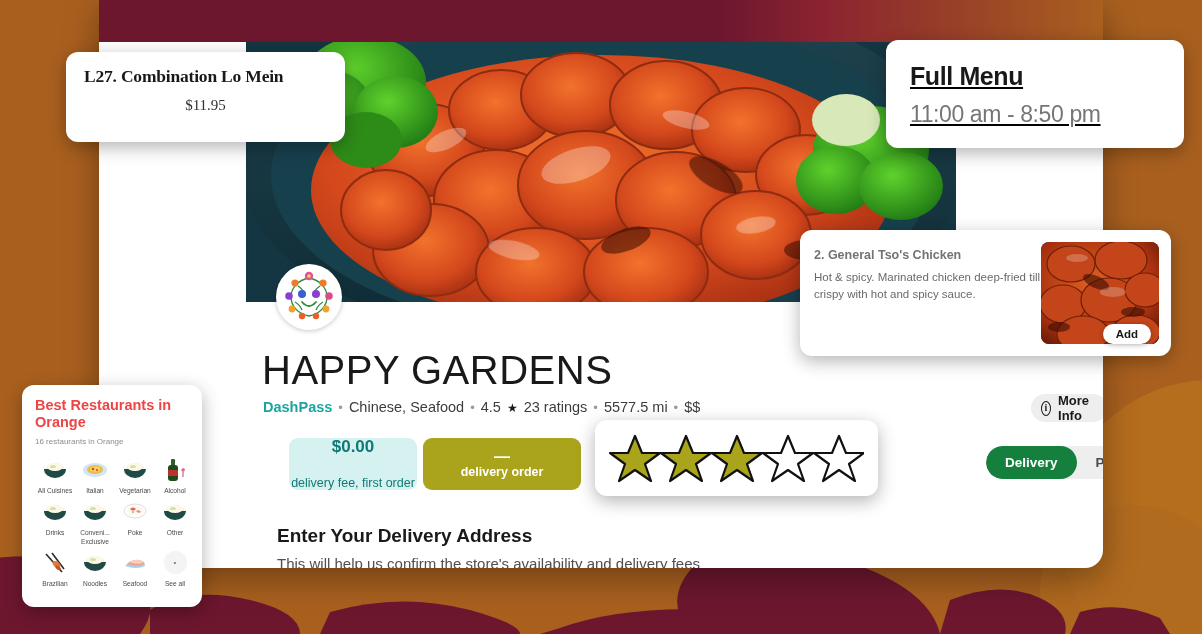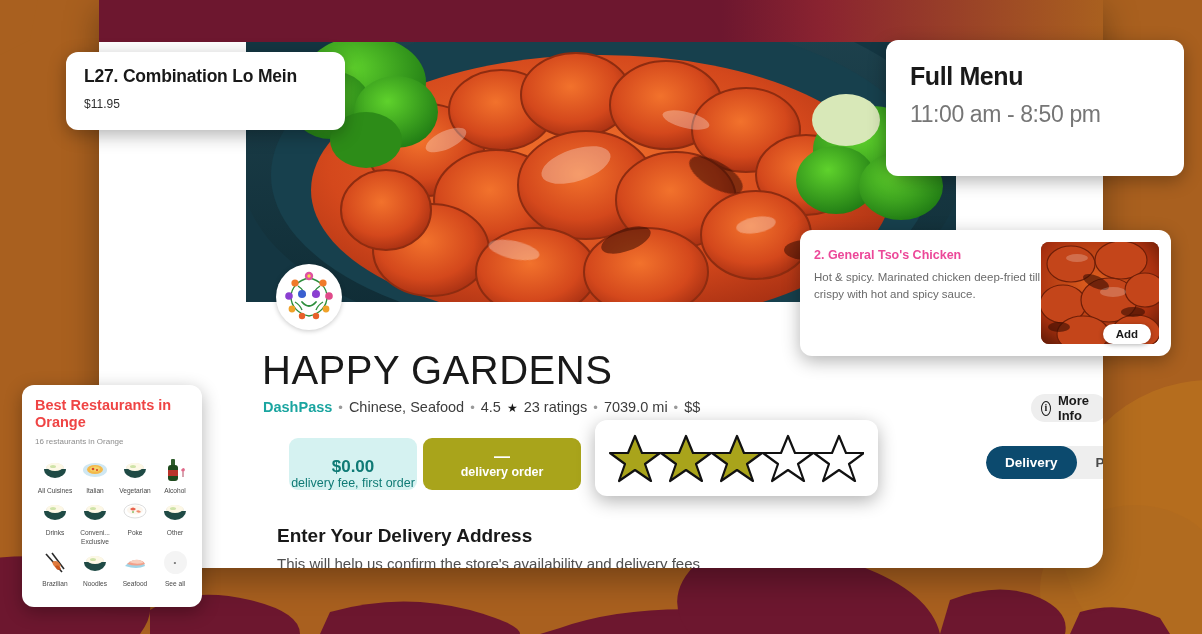--- a/index.html
+++ b/index.html
@@ -69,21 +69,21 @@
   .meta-row .dashpass { color: #1aa5a0; font-weight: 700; }
   .meta-row .dot { color: #9a9a9a; font-size: 13px; }
   .meta-row .starglyph { font-size: 12px; color: #191919; }
   .meta-row .val { color: #3d3d3d; }
 
   
   .fee-pill {
     position: absolute; left: 190px; top: 438px;
     width: 128px; height: 52px;
     background: #d5f2f1; border-radius: 9px;
-    display: flex; flex-direction: column; align-items: center; justify-content: flex-end;
+    display: flex; flex-direction: column; align-items: center; justify-content: space-between;
     overflow: hidden;
   }
   .fee-pill .big { font-size: 17px; font-weight: 700; color: #0f7a75; line-height: 1.05; }
   .fee-pill .small { font-size: 12.5px; color: #0f7a75; white-space: nowrap; }
 
   .time-pill {
     position: absolute; left: 324px; top: 438px;
     width: 158px; height: 52px;
     background: #a9a41b; border-radius: 9px;
     display: flex; flex-direction: column; align-items: center; justify-content: center;
@@ -113,50 +113,50 @@
     background: #eeeeee; border-radius: 17px;
     display: flex; align-items: center; height: 33px; padding: 0;
     overflow: hidden;
   }
   .mode-toggle .seg {
     height: 33px; padding: 0 19px;
     display:flex; align-items:center; justify-content:center;
     font-size: 13.5px; font-weight: 700; color: #4a4a4a; cursor: pointer;
     border-radius: 17px;
   }
-  .mode-toggle .seg.active { background: #0c4a6e; color: #ffffff; }
+  .mode-toggle .seg.active { background: #15803d; color: #ffffff; }
 
   
   .addr {
     position: absolute; left: 178px; top: 525px; right: 30px;
   }
   .addr h3 { font-size: 19px; font-weight: 700; color: #191919; }
   .addr p { font-size: 15px; color: #4f4f4f; margin-top: 8px; }
 
   
   .card {
     position: absolute;
     background: #ffffff;
     border-radius: 12px;
     box-shadow: 0 5px 18px rgba(0,0,0,.30);
   }
 
-  .card-lomein { left: 66px; top: 52px; width: 279px; height: 78px; padding: 14px 18px; }
+  .card-lomein { left: 66px; top: 52px; width: 279px; height: 90px; padding: 14px 18px; font-family: Liberation Serif, serif; }
   .card-lomein .t { font-size: 17.5px; font-weight: 700; color: #191919; letter-spacing: -.2px; }
-  .card-lomein .p { font-size: 12px; color: #2f2f2f; margin-top: 10px; }
-
-  .card-menu { left: 886px; top: 40px; width: 298px; height: 136px; padding: 22px 32px 0 24px; }
+  .card-lomein .p { font-size: 15px; color: #2f2f2f; margin-top: 10px; text-align: center; }
+
+  .card-menu { left: 886px; top: 40px; width: 298px; height: 108px; padding: 22px 32px 0 24px; text-decoration: underline; }
   .card-menu .t { font-size: 25px; font-weight: 700; color: #191919; letter-spacing: -.4px; }
   .card-menu .p { font-size: 23px; color: #767676; margin-top: 10px; letter-spacing: -.4px; }
 
   .card-item {
     left: 800px; top: 230px; width: 371px; height: 126px;
     padding: 18px 0 0 14px; overflow: hidden;
   }
-  .card-item .t { font-size: 12.5px; font-weight: 700; color: #ec4899; }
+  .card-item .t { font-size: 12.5px; font-weight: 700; color: #737373; }
   .card-item .d { font-size: 11.5px; color: #6a6a6a; margin-top: 7px; line-height: 1.45; width: 228px; }
   .card-item .pr { font-size: 12.5px; color: #2f2f2f; margin-top: 9px; }
   .card-item-thumb {
     position: absolute; right: 12px; top: 12px; width: 118px; height: 102px;
     border-radius: 8px; overflow: hidden; background: #8e2b17;
   }
   .card-item-thumb svg { display:block; width: 118px; height: 102px; }
   .add-btn {
     position: absolute; right: 20px; bottom: 12px;
     background: #ffffff; border-radius: 13px;
@@ -333,21 +333,21 @@
 
     <div class="meta-row">
       <span class="dashpass">DashPass</span>
       <span class="dot">•</span>
       <span class="val">Chinese, Seafood</span>
       <span class="dot">•</span>
       <span class="val">4.5</span>
       <span class="starglyph">★</span>
       <span class="val">23 ratings</span>
       <span class="dot">•</span>
-      <span class="val">7039.0 mi</span>
+      <span class="val">5577.5 mi</span>
       <span class="dot">•</span>
       <span class="val">$$</span>
     </div>
 
     <div class="fee-pill">
       <div class="big">$0.00</div>
       <div class="small">delivery fee, first order</div>
     </div>
 
     <div class="time-pill">

